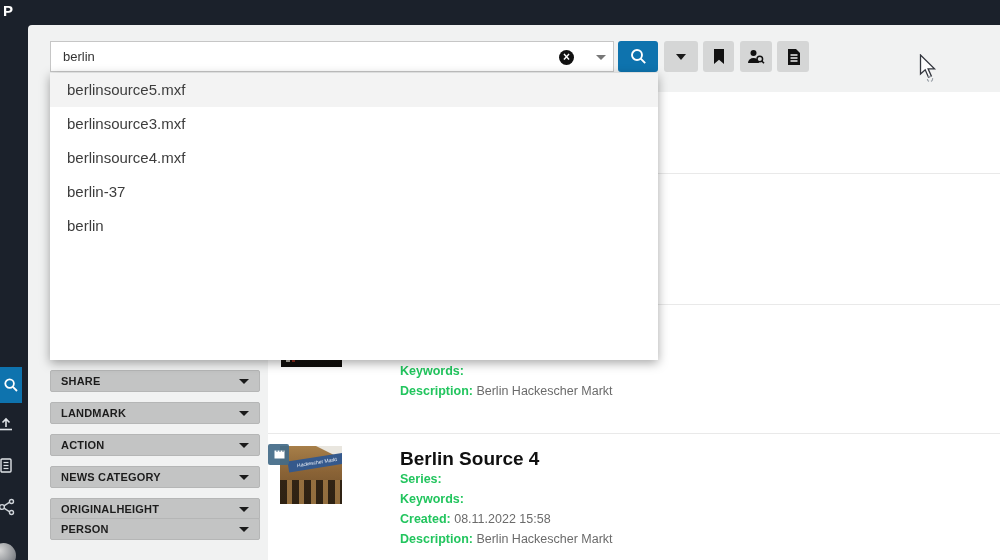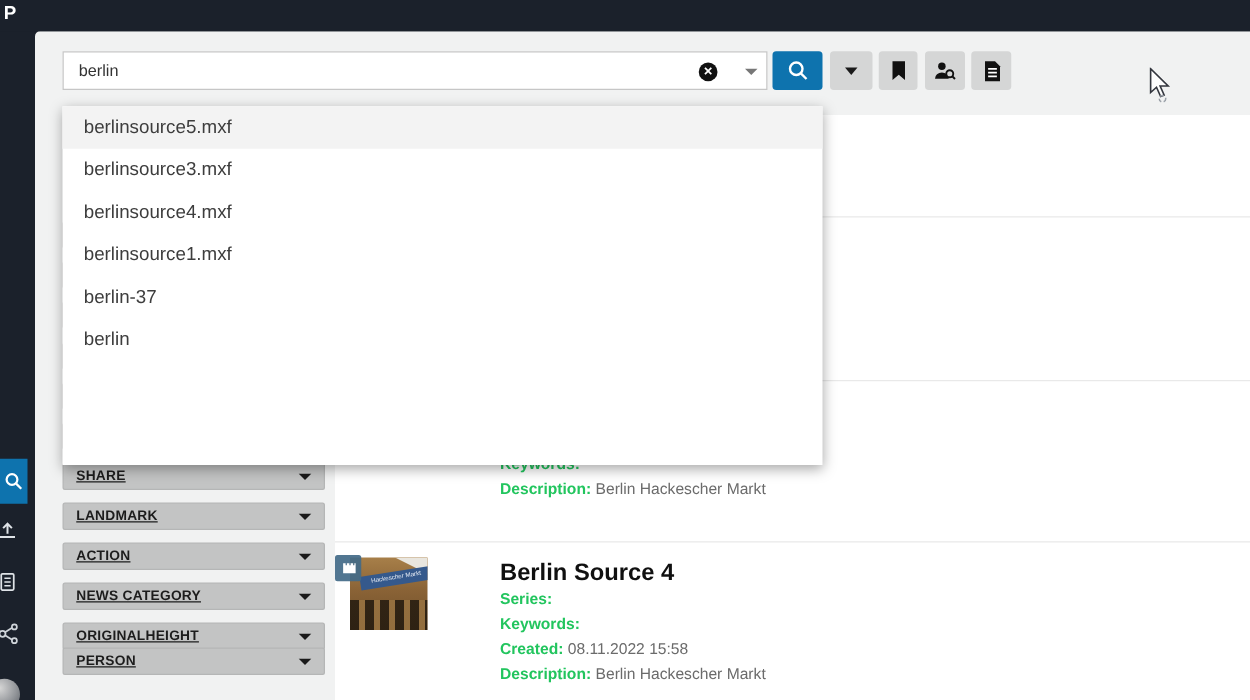--- a/index.html
+++ b/index.html
@@ -31,29 +31,29 @@
   .btn { position:absolute; top:41px; height:31px; border-radius:3px; background:#d5d6d6;
          display:flex; align-items:center; justify-content:center; cursor:pointer; z-index:4; }
   .btn-search { left:618px; width:40px; background:#0e73ae; }
   .btn-more { left:664px; width:34px; }
   .btn-bookmark { left:703px; width:31px; }
   .btn-usersearch { left:740px; width:32px; }
   .btn-doc { left:777px; width:32px; }
   .chev-dn { width:0; height:0; border-left:5px solid transparent; border-right:5px solid transparent; border-top:6px solid #1a1a1a; }
 
   
-  .dropdown { position:absolute; left:50px; top:85px; width:608px; height:287px; background:#fff;
+  .dropdown { position:absolute; left:50px; top:73px; width:608px; height:287px; background:#fff;
               box-shadow:0 3px 10px rgba(0,0,0,0.35); z-index:50; }
   .dd-item { height:34px; line-height:34px; padding-left:17px; font-size:15px; color:#3d3d3d; cursor:pointer; }
   .dd-item.active { background:#f3f3f3; }
 
   
   .facet-bar { position:absolute; left:50px; width:210px; height:22px; background:#c3c4c4;
                border:1px solid #b5b6b6; border-radius:2px; z-index:2; cursor:pointer; }
-  .facet-bar .lbl { position:absolute; left:10px; top:4px; font-size:11px; font-weight:bold; color:#1c1c1c; letter-spacing:.2px;text-decoration:underline; }
+  .facet-bar .lbl { position:absolute; left:10px; top:4px; font-size:11px; font-weight:bold; color:#1c1c1c; letter-spacing:.2px; }
   .facet-bar .chev { position:absolute; right:10px; top:8px; width:0; height:0;
                border-left:5px solid transparent; border-right:5px solid transparent; border-top:5px solid #1a1a1a; }
 
   
   .results { position:absolute; left:268px; top:92px; width:732px; height:468px; background:#fff; z-index:2; }
   .divider { position:absolute; left:268px; width:732px; height:1px; background:#e9e9e9; z-index:2; }
   .thumb { position:absolute; width:62px; height:58px; overflow:hidden; z-index:2; }
   .thumb-dark { background:linear-gradient(180deg,#17130f 0%,#241d16 55%,#0d0b09 100%); }
   .thumb-dark .speck1 { position:absolute; left:5px; top:46px; width:4px; height:6px; background:#b9b4ac; }
   .thumb-dark .speck2 { position:absolute; left:11px; top:49px; width:3px; height:3px; background:#8e2b1e; }
@@ -219,21 +219,20 @@
   <div class="meta-line"><b>Series:</b> <span></span></div>
   <div class="meta-line"><b>Keywords:</b> <span></span></div>
   <div class="meta-line"><b>Created:</b> <span>08.11.2022 15:58</span></div>
   <div class="meta-line"><b>Description:</b> <span>Berlin Hackescher Markt</span></div>
 </div>
 
 <div class="dropdown">
   <div class="dd-item active">berlinsource5.mxf</div>
   <div class="dd-item">berlinsource3.mxf</div>
   <div class="dd-item">berlinsource4.mxf</div>
-  <div class="dd-item">berlinsource1.mxf</div>
   <div class="dd-item">berlin-37</div>
   <div class="dd-item">berlin</div>
 </div>
 
 <div class="cursor">
   <svg width="22" height="30" viewBox="0 0 22 30">
     <path d="M1.5 1 L1.5 20 L6.2 15.8 L9.5 23.2 L12.3 22 L9.1 14.8 L15.5 14.8 Z" fill="#fdfdfd" stroke="#33363e" stroke-width="1.3"></path>
     <circle cx="11" cy="25" r="2.6" fill="none" stroke="#9aa0a8" stroke-width="1.2" stroke-dasharray="3 2"></circle>
   </svg>
 </div>

